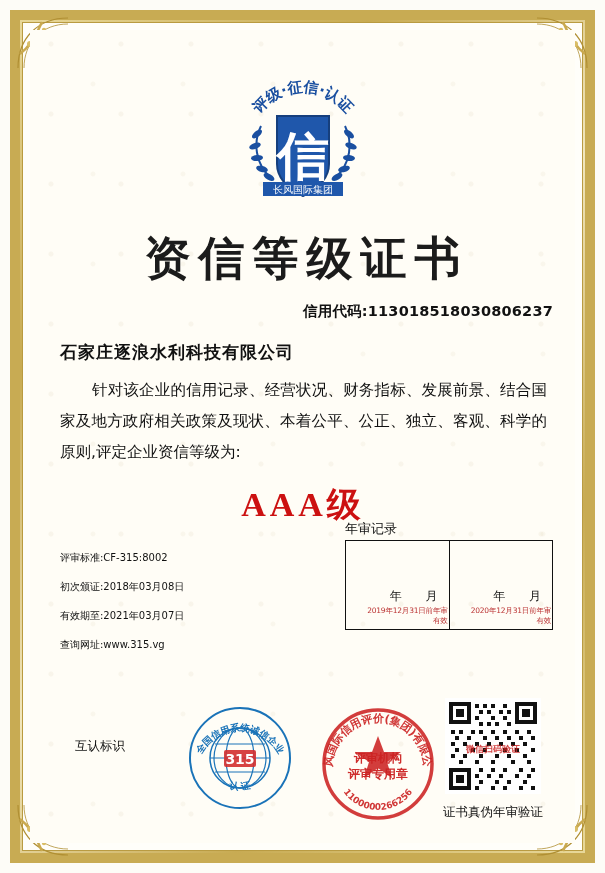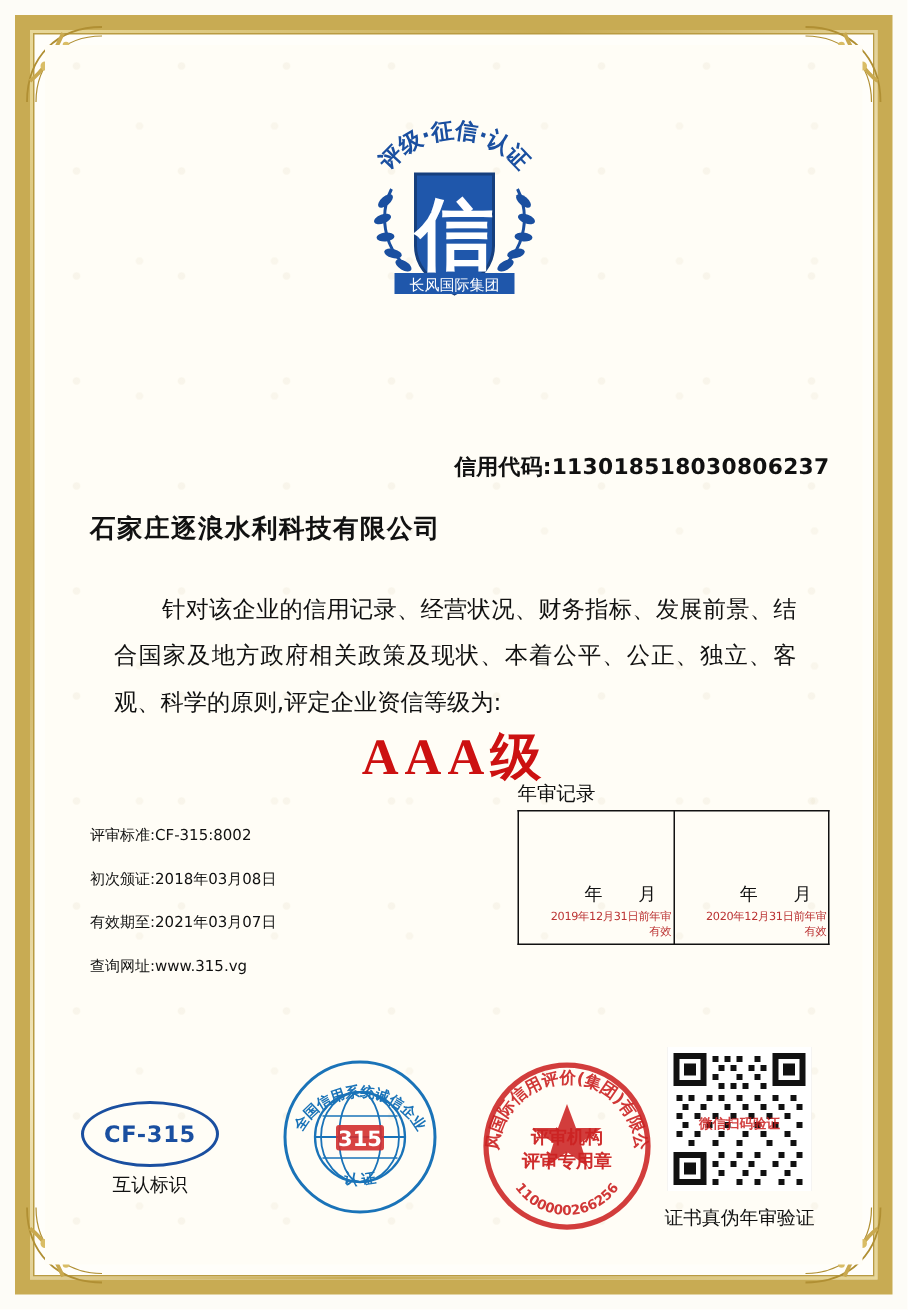--- a/index.html
+++ b/index.html
@@ -129,21 +129,21 @@
     position: absolute;
     left: 30px;
     right: 28px;
     top: 345px;
     font-family: "DejaVu Sans", sans-serif;
     font-size: 15.5px;
     line-height: 31px;
     color: #111;
     text-align: justify;
   }
-  .body-text p { margin: 16px; }
+  .body-text p { margin: 0; }
   .body-text p.indent { text-indent: 32px; }
 
   .grade {
     position: absolute;
     left: 0; right: 0;
     top: 452px;
     text-align: center;
     color: #cc1111;
     font-family: "DejaVu Sans", sans-serif;
     font-size: 34px;
@@ -367,20 +367,21 @@
           <text font-family="DejaVu Sans, sans-serif" font-size="15" font-weight="bold" fill="#1a4fa0">
             <textPath href="#arcpath" startOffset="50%" text-anchor="middle">评级·征信·认证</textPath>
           </text>
 
           <path d="M34 114 L114 114 L114 128 L34 128 Z" fill="#1f57ab"></path>
           <text x="74" y="125" text-anchor="middle" font-family="DejaVu Sans, sans-serif" font-size="10" fill="#ffffff">长风国际集团</text>
         </svg>
       </div>
     </div>
 
+    <div class="main-title">资信等级证书</div>
 
     <div class="credit-code">信用代码:113018518030806237</div>
 
     <div class="company-name">石家庄逐浪水利科技有限公司</div>
 
     <div class="body-text">
       <p class="indent">针对该企业的信用记录、经营状况、财务指标、发展前景、结合国家及地方政府相关政策及现状、本着公平、公正、独立、客观、科学的原则,评定企业资信等级为:</p>
     </div>
 
     <div class="grade">
@@ -408,21 +409,20 @@
             <div class="cell-note">2020年12月31日前年审有效</div>
           </td>
         </tr>
       </tbody>
         </table>
     </div>
 
     <div class="badges">
 
       <div class="badge-cf">
-        <div class="cf-oval">CF-315</div>
         <div class="cf-caption">互认标识</div>
       </div>
 
       <div class="badge-globe">
         <svg width="104" height="104" viewBox="0 0 104 104">
           <defs>
             <path id="globeArcTop" d="M 10 56 A 44 44 0 0 1 94 56"></path>
             <path id="globeArcBottom" d="M 14 56 A 40 40 0 0 0 90 56"></path>
           </defs>
           <circle cx="52" cy="52" r="50" fill="none" stroke="#1a73b8" stroke-width="2"></circle>

